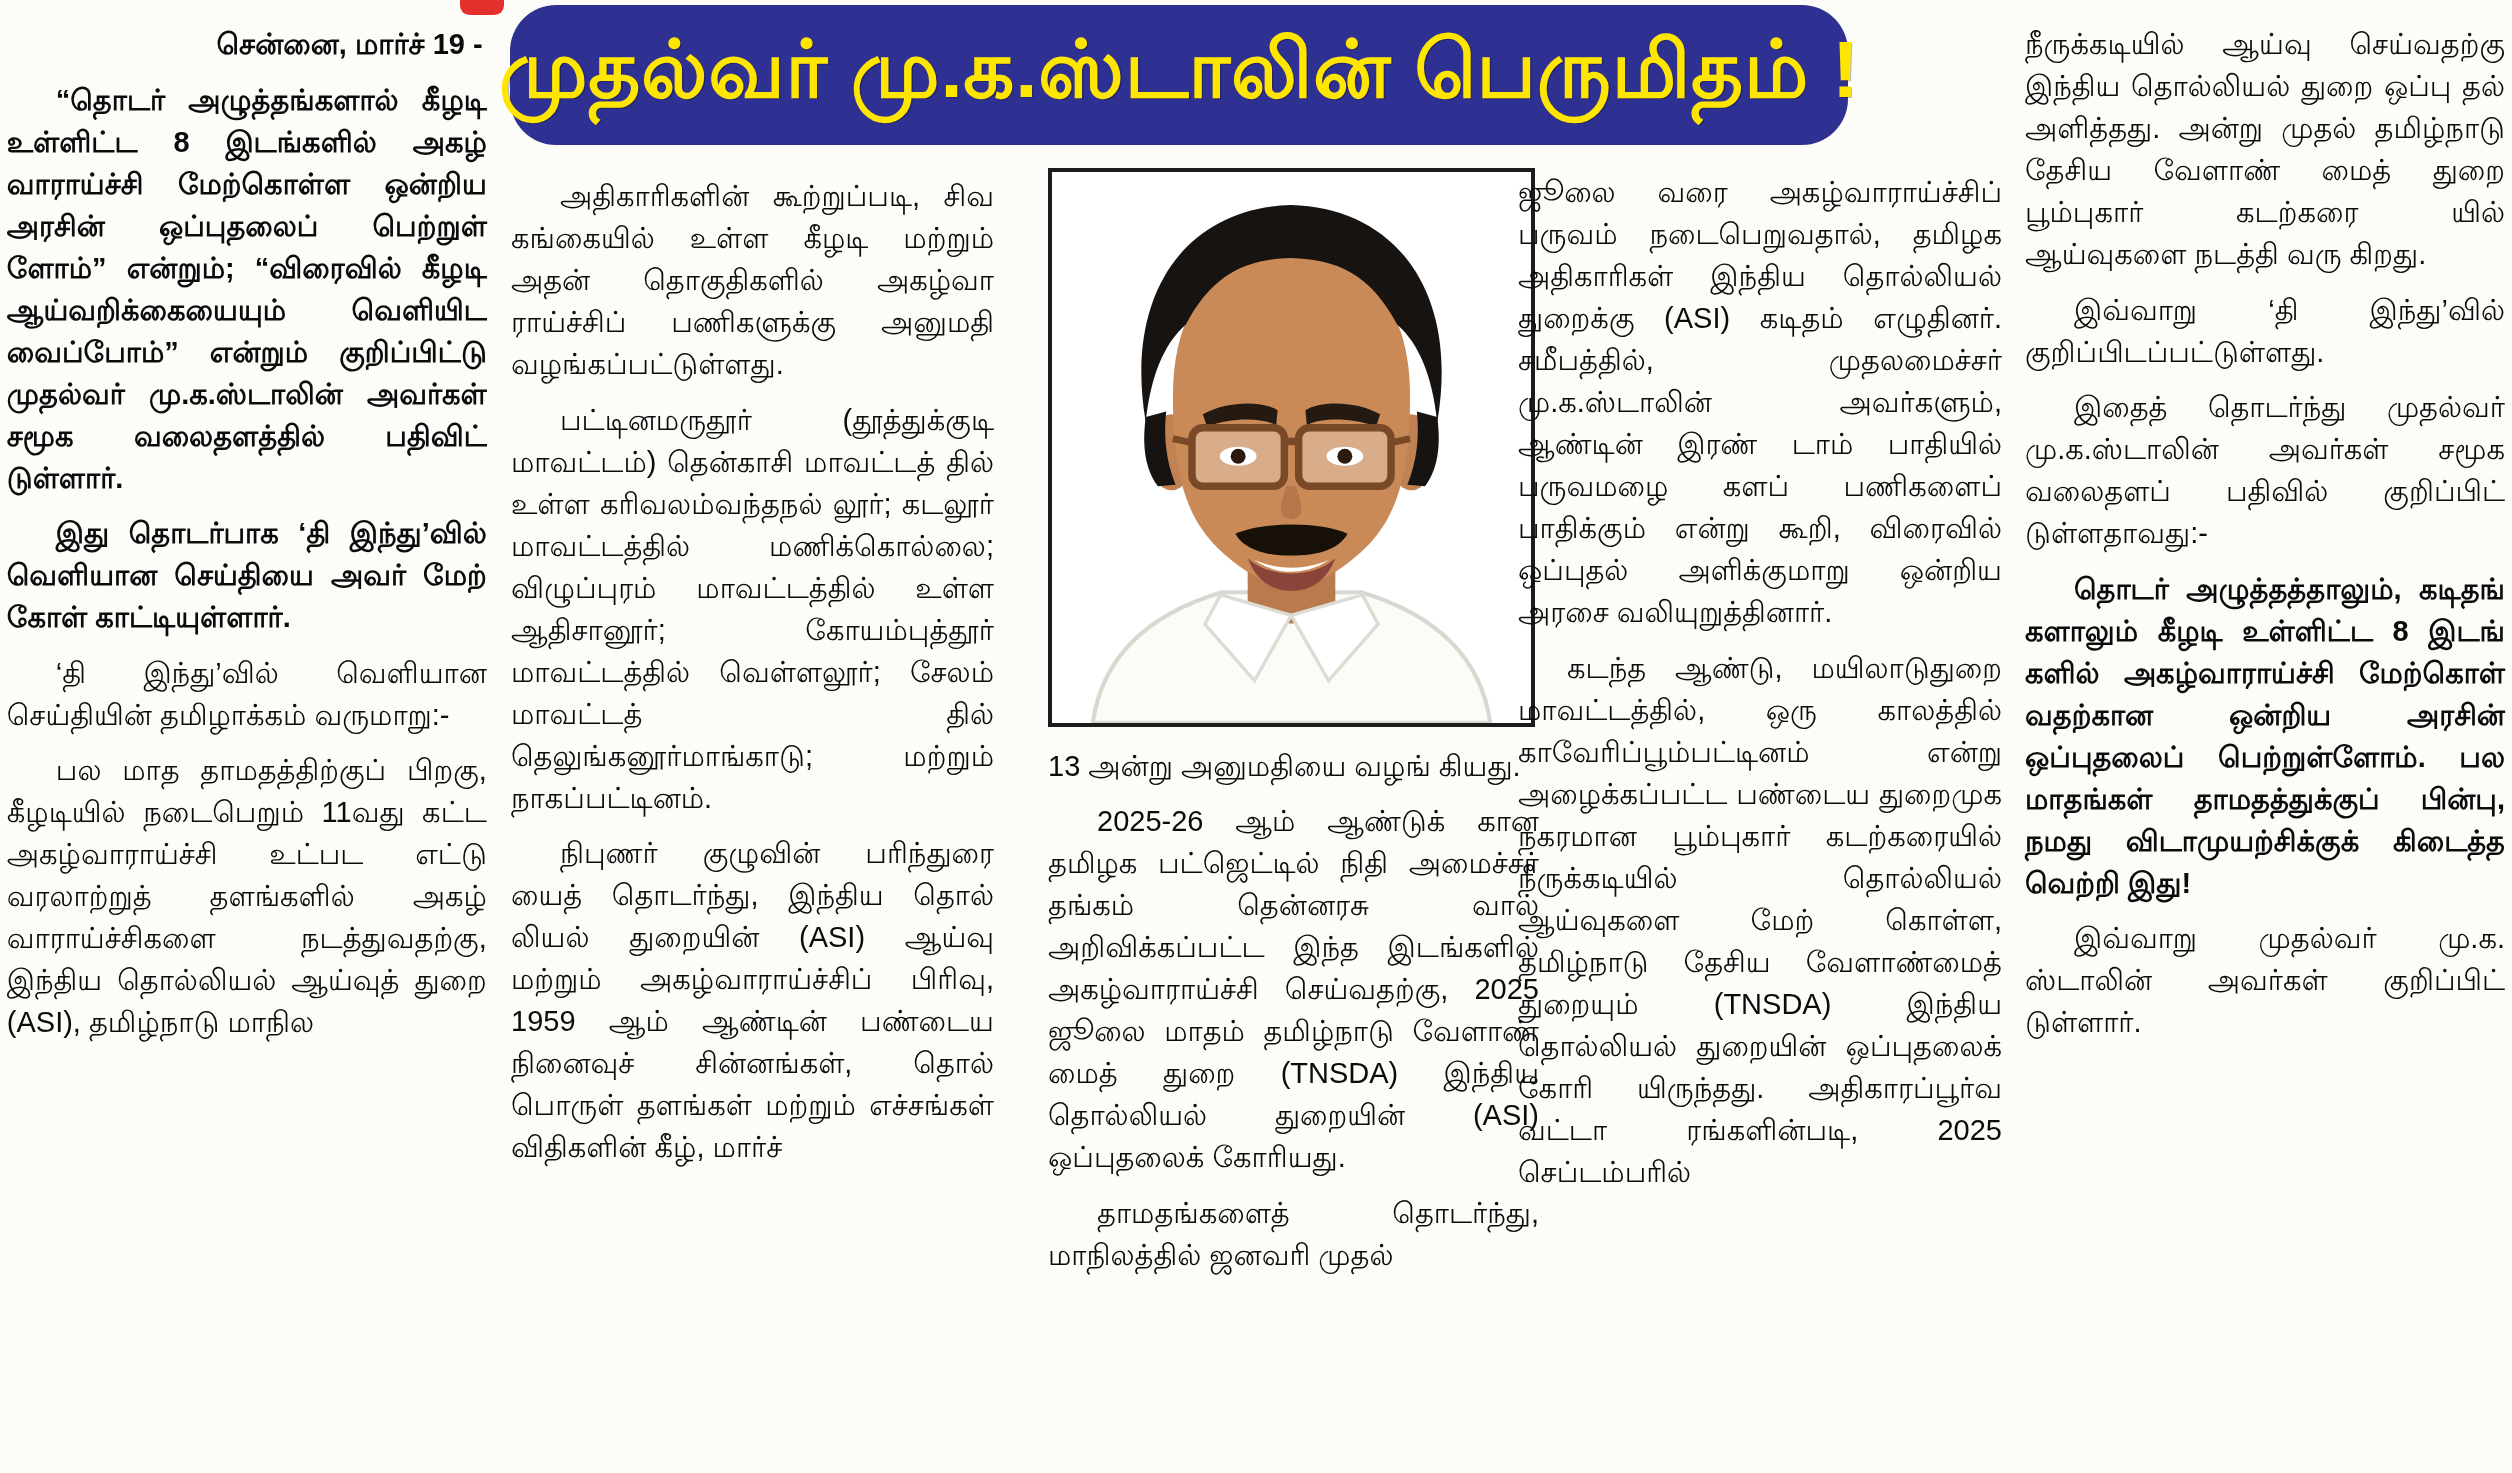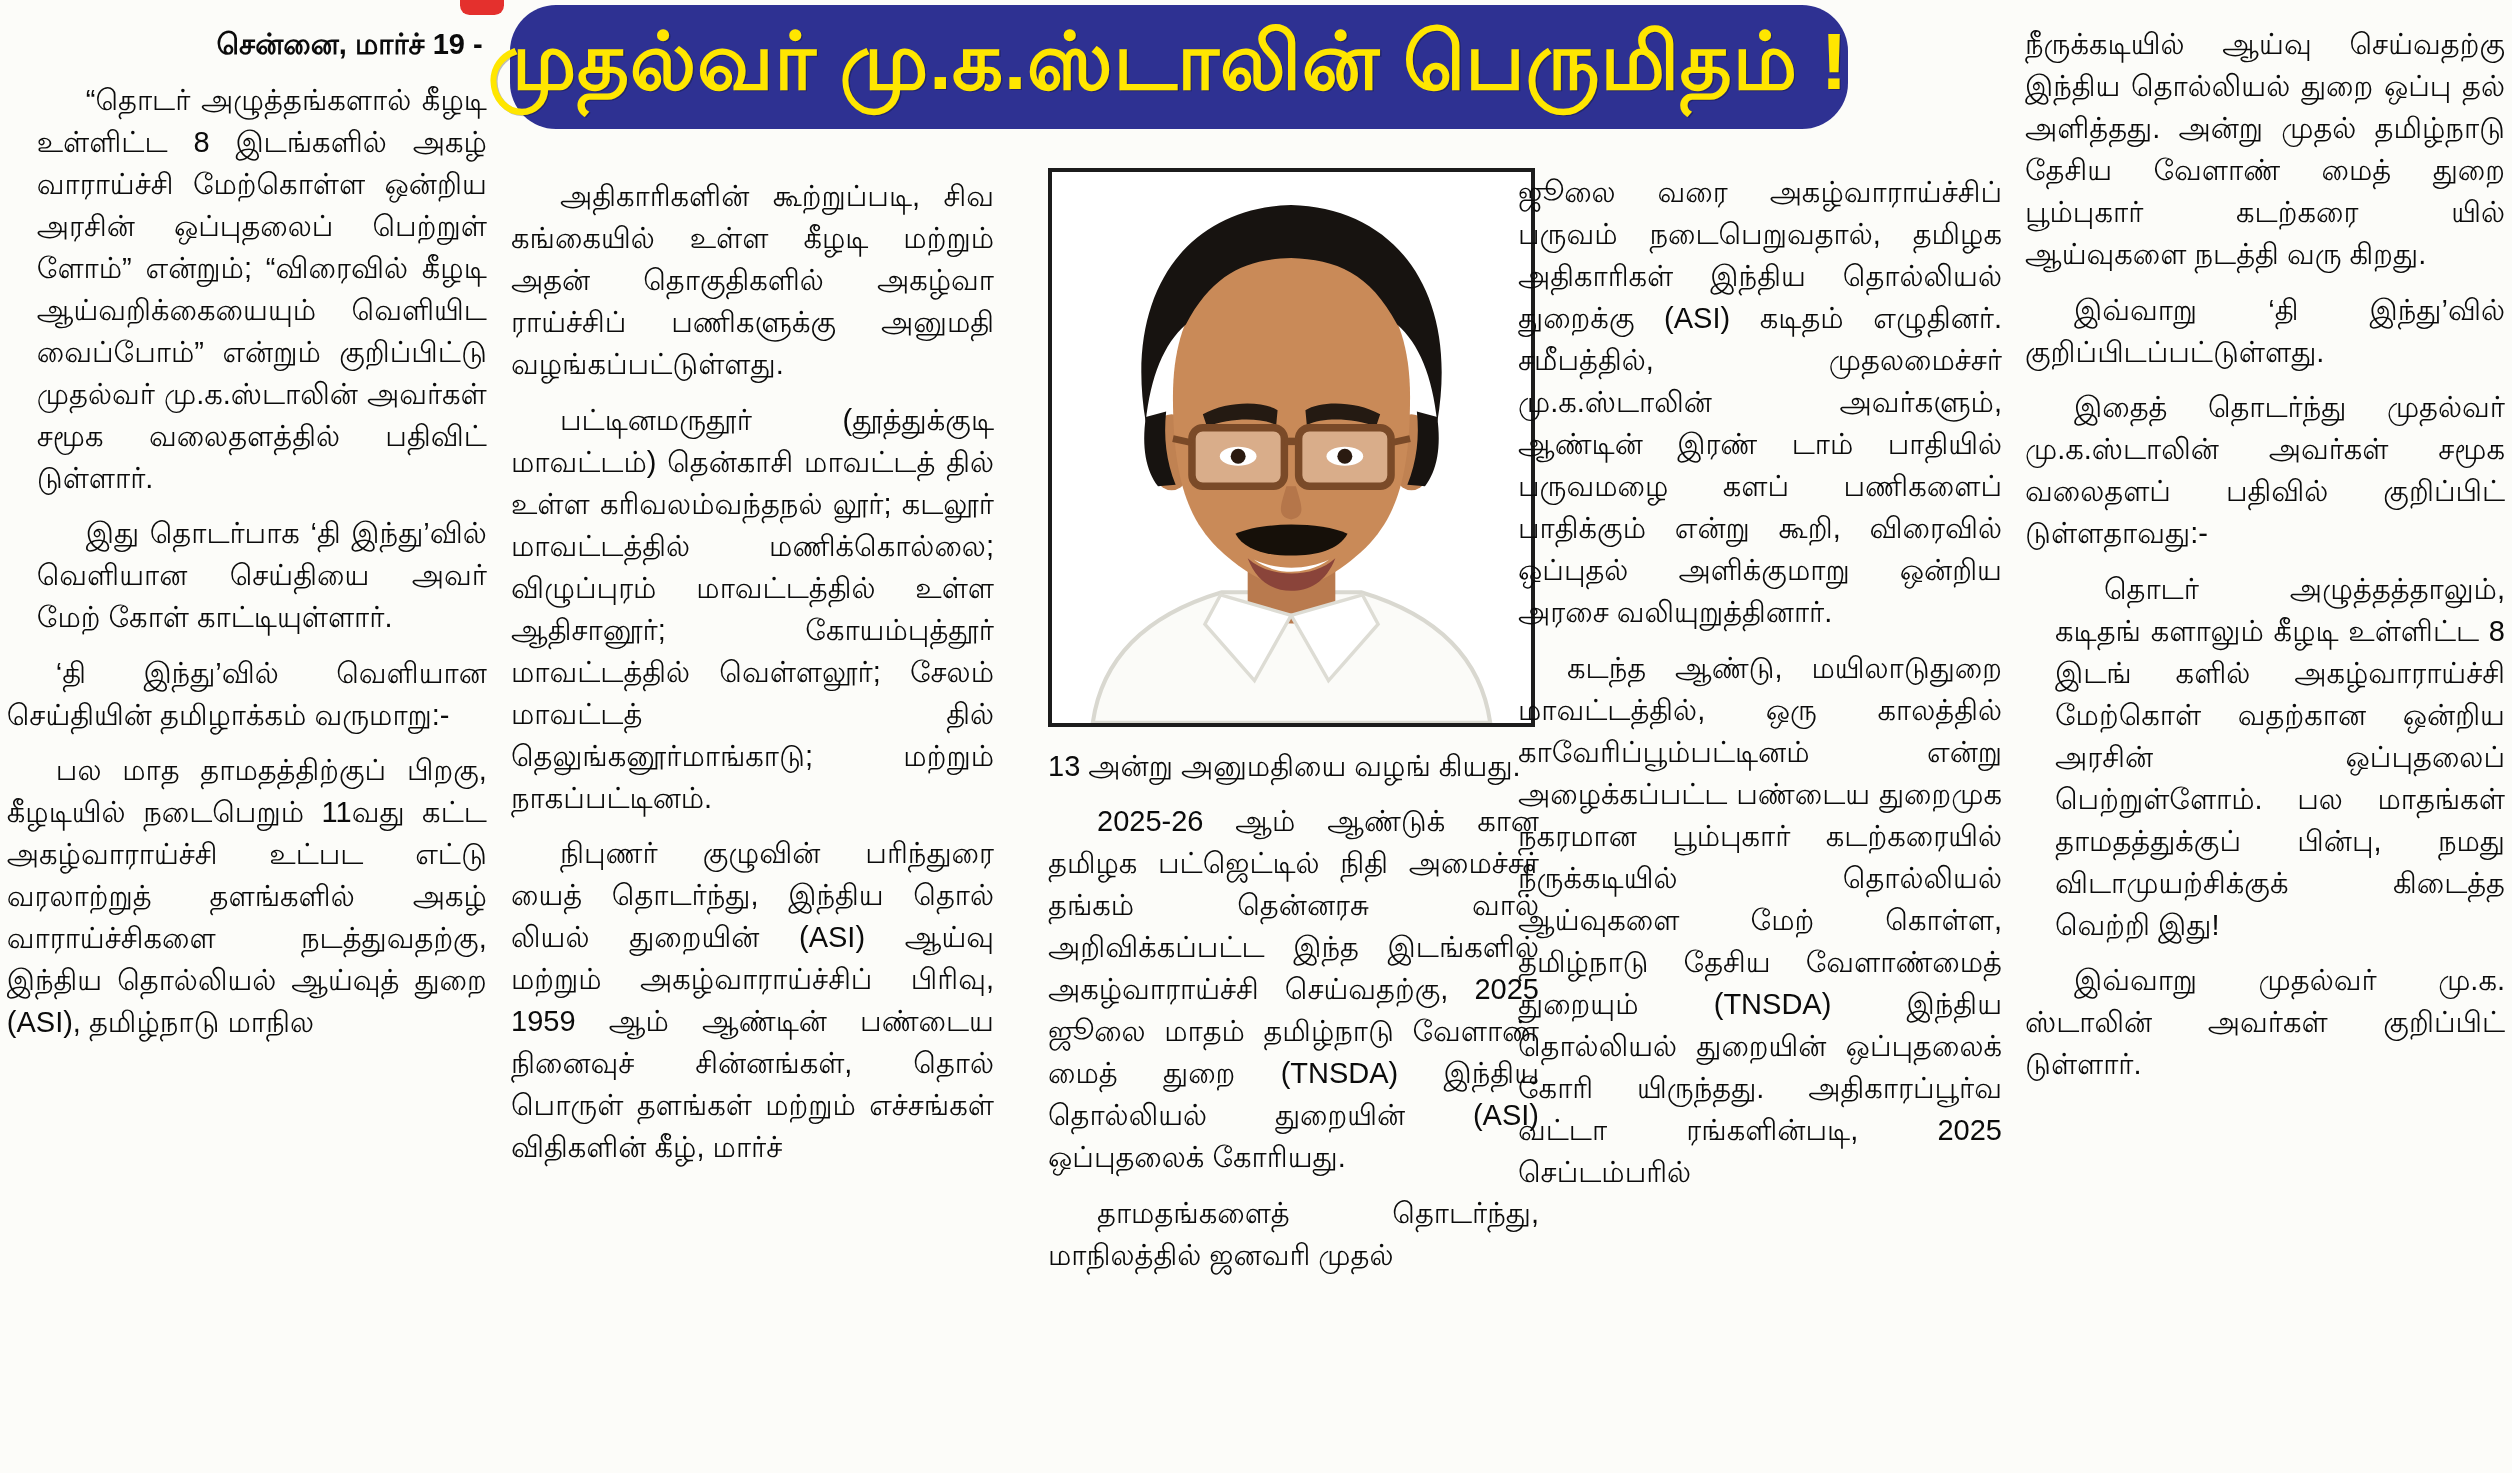--- a/index.html
+++ b/index.html
@@ -23,46 +23,46 @@
     height: 27px;
     background: #e4302d;
     border-radius: 9.5px;
   }
 
   .banner {
     position: absolute;
     left: 510px;
     top: 5.4px;
     width: 1338px;
-    height: 124px;
+    height: 140px;
     background: #2e3192;
     border-radius: 46px;
     display: flex;
     align-items: center;
-    justify-content: flex-end;
+    justify-content: center;
   }
   .banner h1 {
     font-size: 80px;
     font-weight: bold;
     color: #ffe600;
     letter-spacing: 0.7px;
     white-space: nowrap;
     text-shadow: 1.4px 1.4px 0 rgba(0,0,0,0.25);
   }
 
   .col {
     position: absolute;
     text-align: justify;
     font-size: 29px;
     line-height: 42px;
     color: #0b0b0b;
   }
   .col p { margin: 0 0 13.6px 0; text-indent: 49px; }
   .col p.noindent { text-indent: 0; }
-  .col p.bold { font-weight: normal; margin-left: 30px; }
+  .col p.bold { font-weight: bold; }
   .col p.dateline { text-indent: 0; text-align: right; font-weight: bold; padding-right: 4.1px; }
 
   .col-1 { left: 6.8px;   top: 23px;  width: 480px; }
   .col-2 { left: 511px;  top: 175px; width: 483px; }
   .col-3 { left: 1016px; top: 168px; width: 491px; margin-left: 32px; }
   .col-4 { left: 1518px; top: 171px; width: 484px; }
   .col-5 { left: 2025px; top: 23px;  width: 480px; }
 
   .photo-frame {
     width: 487px;

